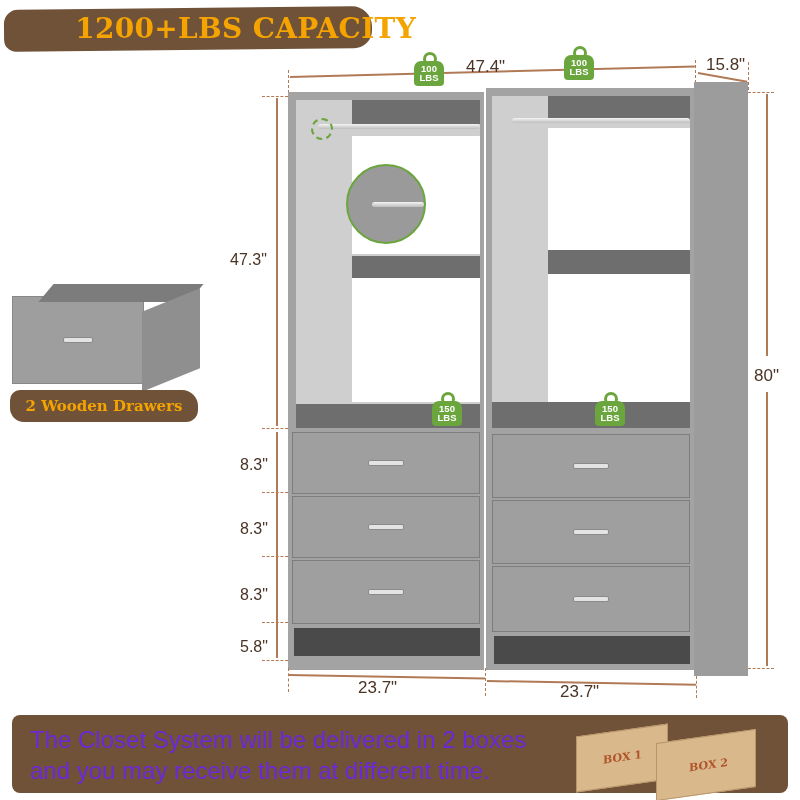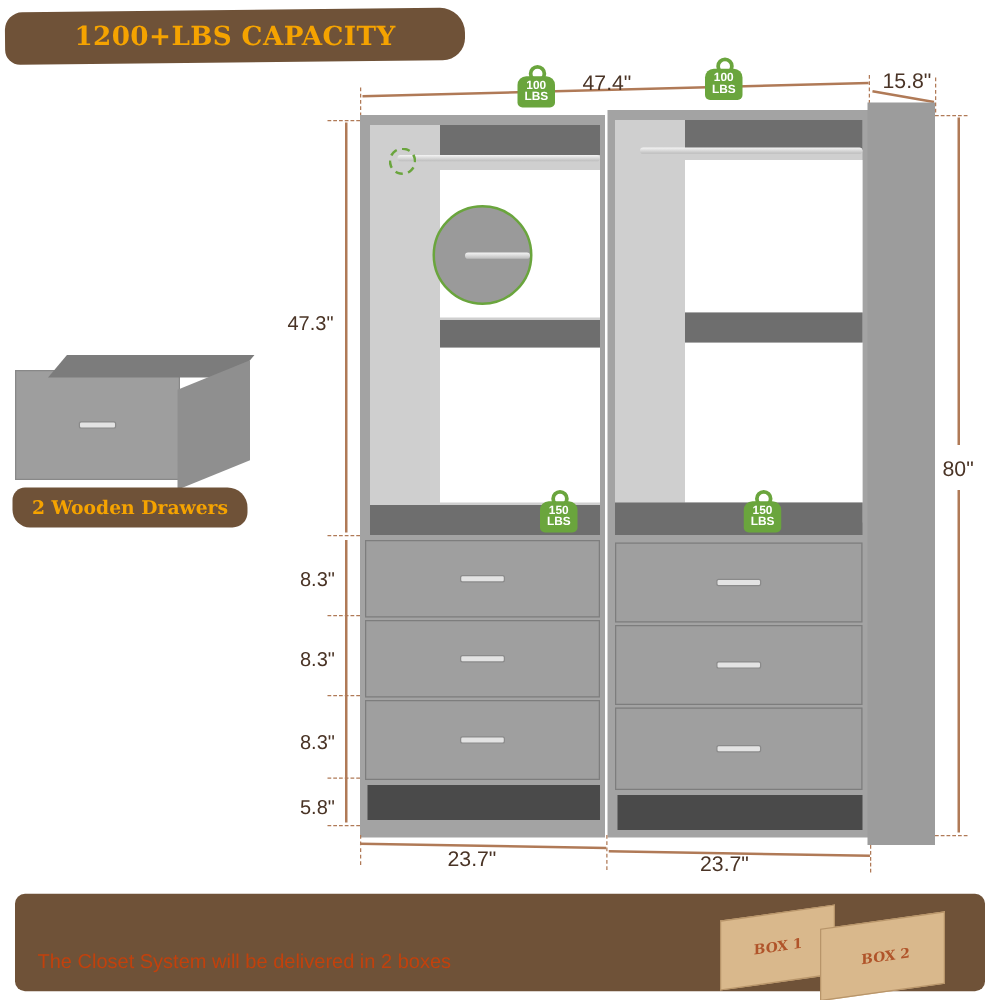--- a/index.html
+++ b/index.html
@@ -1,36 +1,36 @@
 <!DOCTYPE html>
 <html><head>
 <meta charset="utf-8">
 <style>
   html, body { margin:0; padding:0; }
   body { width:800px; height:800px; background:#ffffff; position:relative; overflow:hidden; font-family:"Liberation Sans", sans-serif; }
   .abs { position:absolute; }
   .banner-top { left:4px; top:8px; width:368px; height:42px; background:#6f5238; border-radius:14px 20px 18px 12px; transform:rotate(-0.6deg); }
-  .banner-top-text { left:0; top:8px; width:376px; height:42px; text-align:center; line-height:42px; font-family:"DejaVu Serif", serif; font-weight:bold; font-size:21px; color:#f5a300; letter-spacing:0.3px; }
+  .banner-top-text { left:0; top:8px; width:376px; height:42px; text-align:right; line-height:42px; font-family:"DejaVu Serif", serif; font-weight:bold; font-size:28px; color:#f5a300; letter-spacing:0.3px;padding-left:40px; }
   .dim { color:#4a3426; font-family:"Liberation Sans", sans-serif; font-size:16px; }
   .dimline { background:#b07a57; }
   .dash-v { border-left:1.5px dashed #b07a57; width:0; }
   .dash-h { border-top:1.5px dashed #b07a57; height:0; }
   .panel { background:#a3a3a3; }
   .shelf-dark { background:#6e6e6e; }
   .drawer { background:#9f9f9f; border:1px solid #7d7d7d; box-sizing:border-box; }
   .handle { position:absolute; width:34px; height:4px; background:#e3e3e3; border:1px solid #8a8a8a; border-radius:2px; left:50%; top:50%; transform:translate(-50%,-50%); }
   .rod { height:5px; background:linear-gradient(#f4f4f4,#bdbdbd); border-radius:3px; }
   .weight { position:absolute; width:34px; height:34px; }
   .weight .body { position:absolute; left:2px; top:9px; width:30px; height:25px; background:#6aa53d; border-radius:7px 7px 4px 4px; }
   .weight .ring { position:absolute; left:11px; top:0; width:8px; height:8px; border:3px solid #6aa53d; border-radius:50%; background:#fff; }
   .weight .txt { position:absolute; left:0; top:12px; width:34px; text-align:center; color:#ffffff; font-weight:bold; font-size:9.5px; line-height:9px; font-family:"Liberation Sans", sans-serif; }
   .drawers-label-bg { left:10px; top:390px; width:188px; height:32px; background:#6f5238; border-radius:10px 16px 12px 14px; }
   .drawers-label { left:10px; top:390px; width:188px; height:32px; line-height:32px; text-align:center; font-family:"DejaVu Serif", serif; font-weight:bold; font-size:15px; color:#f5a300; }
   .bottom-banner { left:12px; top:715px; width:776px; height:78px; background:#6f5238; border-radius:8px; }
-  .bottom-text { left:30px; top:724px; width:540px; font-family:"Liberation Sans", sans-serif; font-size:16px; line-height:31px; color:#c2410c;margin-top:30px; }
+  .bottom-text { left:30px; top:724px; width:540px; font-family:"Liberation Sans", sans-serif; font-size:24px; line-height:31px; color:#6d28d9; }
   .box { position:absolute; background:#d9b88c; border:1px solid #b8956a; box-sizing:border-box; }
   .box-label { position:absolute; font-family:"DejaVu Serif", serif; font-weight:bold; font-size:11px; color:#b0542a; }
 </style>
 </head>
 <body>
 
 <div class="abs banner-top"></div>
 <div class="abs banner-top-text">1200+LBS CAPACITY</div>
 
 <div class="abs dash-v" style="left:288px;top:70px;height:28px;"></div>
@@ -138,19 +138,20 @@
   <div class="handle" style="width:28px;"></div>
 </div>
 <div class="abs" style="left:46px;top:284px;width:150px;height:18px;background:#7c7c7c;transform:skewX(-40deg);"></div>
 <div class="abs" style="left:142px;top:300px;width:58px;height:80px;background:#8f8f8f;transform:skewY(-22deg);"></div>
 <div class="abs drawers-label-bg"></div>
 <div class="abs drawers-label">2 Wooden Drawers</div>
 
 <div class="abs bottom-banner"></div>
 <div class="abs bottom-text">
   <div>The Closet System will be delivered in 2 boxes</div>
+  <div>and you may receive them at different time.</div>
 </div>
 <div class="box" style="left:576px;top:730px;width:92px;height:56px;transform:skewY(-8deg);">
   <span class="box-label" style="left:26px;top:20px;">BOX 1</span>
 </div>
 <div class="box" style="left:656px;top:736px;width:100px;height:58px;transform:skewY(-8deg);">
   <span class="box-label" style="left:32px;top:22px;">BOX 2</span>
 </div>
 
 </body></html>

